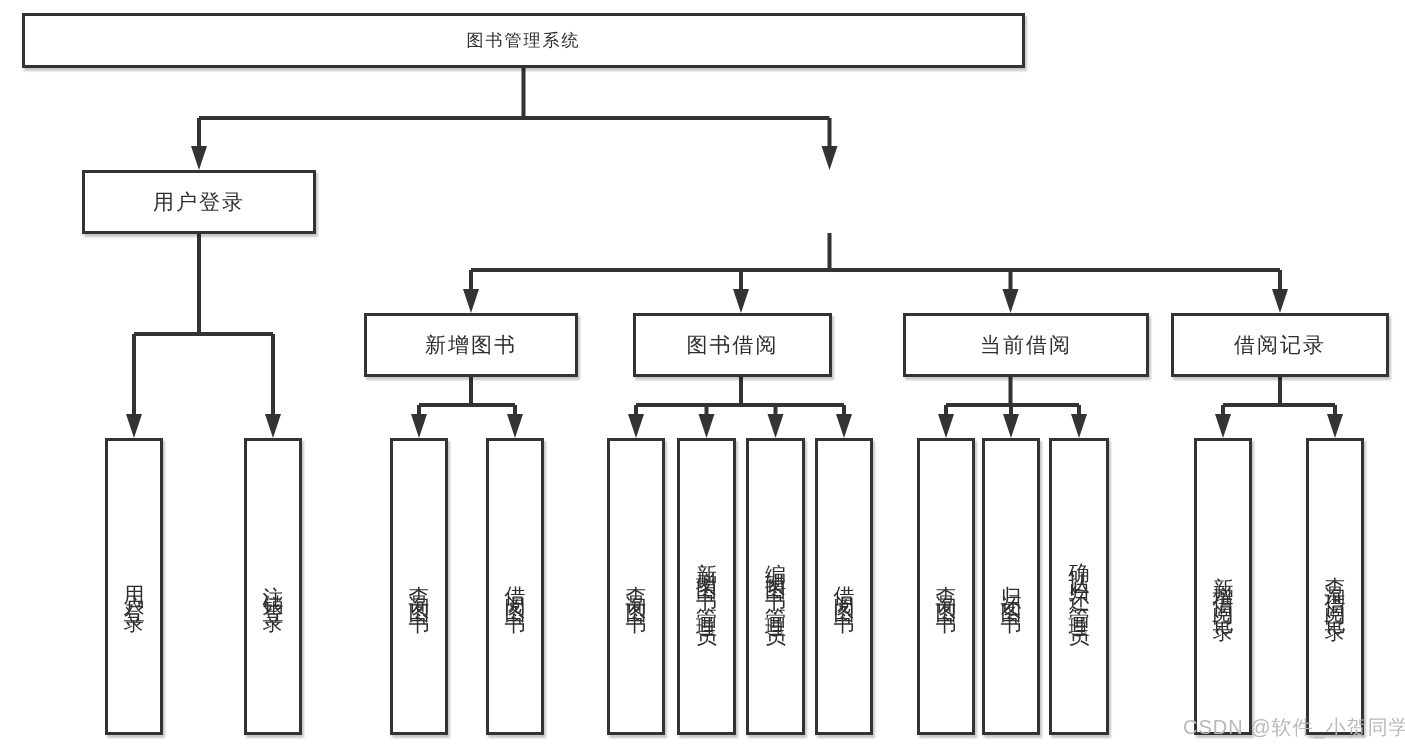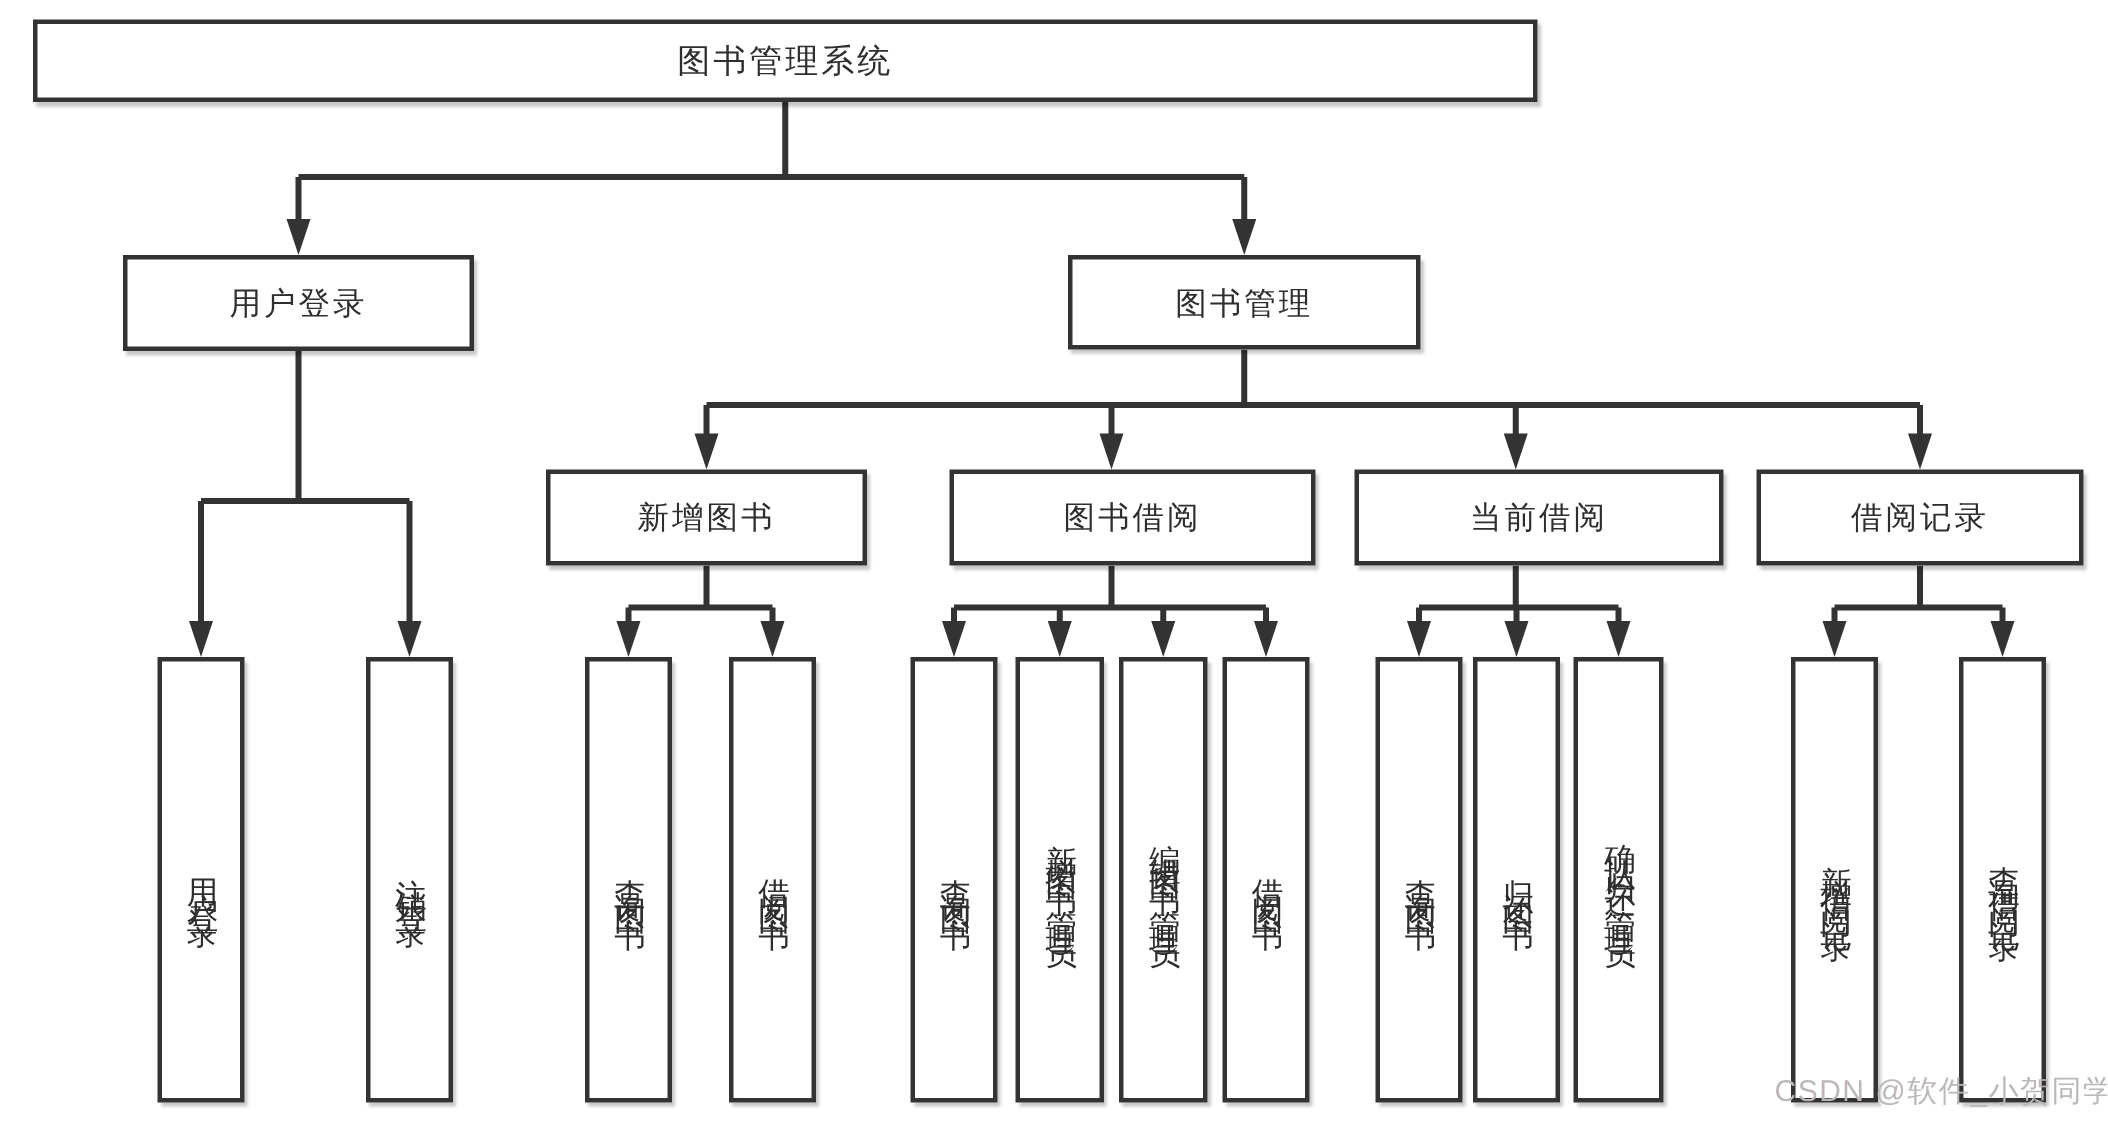--- a/index.html
+++ b/index.html
@@ -8,21 +8,21 @@
     font-family:"Liberation Sans","DejaVu Sans",sans-serif; overflow:hidden;
   }
   .connectors { position:absolute; left:0; top:0; z-index:1; }
   .node {
     position:absolute; box-sizing:border-box; background:#ffffff;
     border:3px solid #333333; color:#2e2e2e; z-index:2;
     display:flex; align-items:center; justify-content:center;
     font-size:21px; letter-spacing:2px;
     box-shadow:2px 3px 2px rgba(0,0,0,0.22);
   }
-  .node.root { font-size:22px; }
+  .node.root { font-size:17px; }
   .vnode {
     position:absolute; box-sizing:border-box; background:#ffffff;
     border:3px solid #333333; color:#2e2e2e; z-index:2;
     display:flex; align-items:center; justify-content:center;
     box-shadow:2px 3px 2px rgba(0,0,0,0.22);
   }
   .vnode span {
     writing-mode:vertical-rl; text-orientation:mixed;
     font-size:21px; letter-spacing:9px; color:#2e2e2e; white-space:nowrap;
   }
@@ -65,24 +65,23 @@
       <polygon points="1003,414 1019,414 1011,438"></polygon>
       <polygon points="1071,414 1087,414 1079,438"></polygon>
       <polygon points="1215,414 1231,414 1223,438"></polygon>
       <polygon points="1327,414 1343,414 1335,438"></polygon>
     </g>
   </svg>
 
   <div class="node root" style="left:22px; top:13px; width:1003px; height:55px;">图书管理系统</div>
 
   <div class="node" style="left:82px; top:170px; width:234px; height:64px;">用户登录</div>
-  <div class="node" style="left:712px; top:170px; width:235px; height:63px;">图书管理</div>
 
   <div class="node" style="left:364px; top:313px; width:214px; height:64px;">新增图书</div>
-  <div class="node" style="left:633px; top:313px; width:244px; height:64px;">图书借阅</div>
+  <div class="node" style="left:633px; top:313px; width:199px; height:64px;">图书借阅</div>
   <div class="node" style="left:903px; top:313px; width:246px; height:64px;">当前借阅</div>
   <div class="node" style="left:1171px; top:313px; width:218px; height:64px;">借阅记录</div>
 
   <div class="vnode" style="left:105px; top:438px; width:58px; height:297px;">
     <span>用户登录</span>
   </div>
   <div class="vnode" style="left:244px; top:438px; width:58px; height:297px;">
     <span>注销登录</span>
   </div>
 

